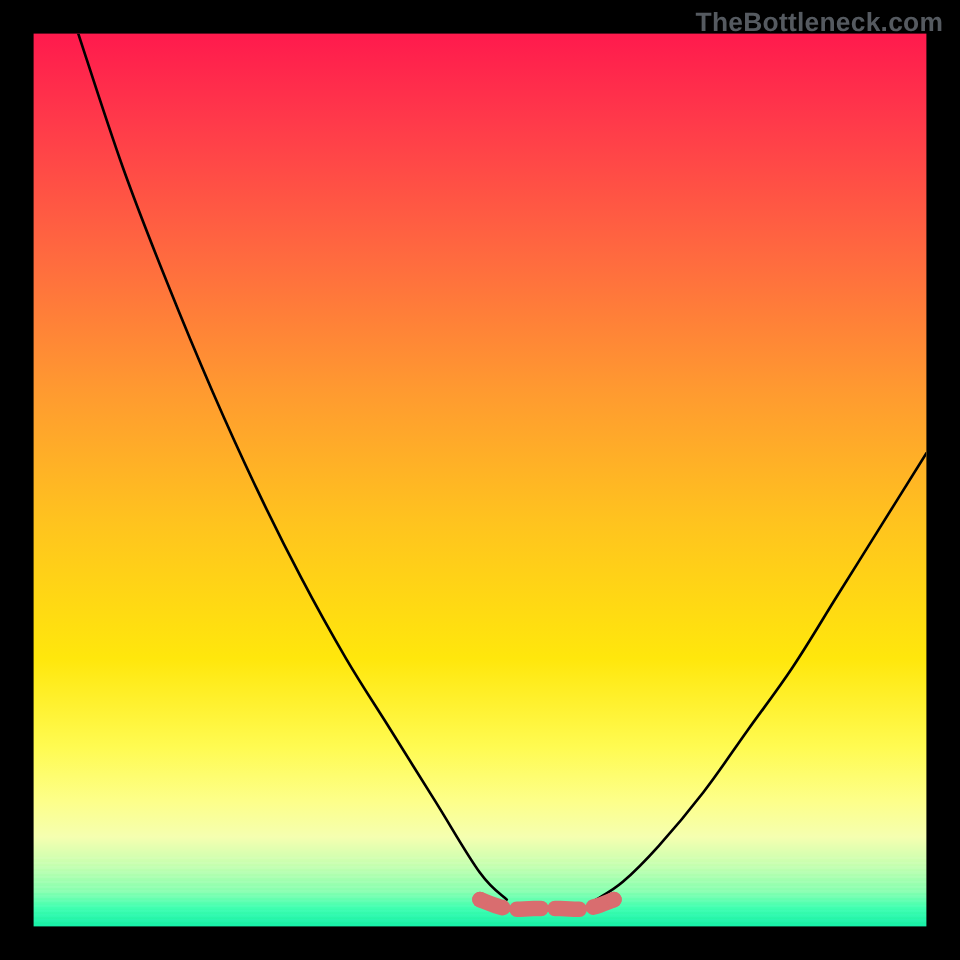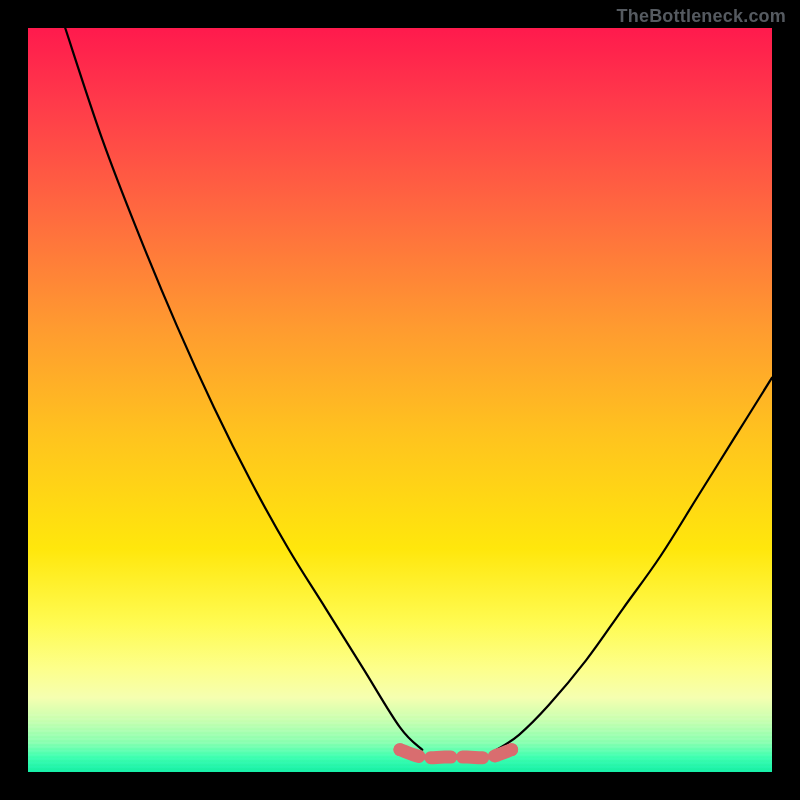--- a/index.html
+++ b/index.html
@@ -54,21 +54,21 @@
       rgba(0,0,0,0.03) 4px
     );
     mix-blend-mode: overlay;
     opacity: 0.45;
   }
   .watermark {
     position: absolute;
     top: 6px;
     right: 14px;
     color: #555a60;
-    font-size: 18px;
+    font-size: 22px;
     font-weight: 600;
     letter-spacing: 0.2px;
     user-select: none;
   }
   svg.curves {
     position: absolute;
     left: 0;
     top: 0;
     width: 100%;
     height: 100%;

